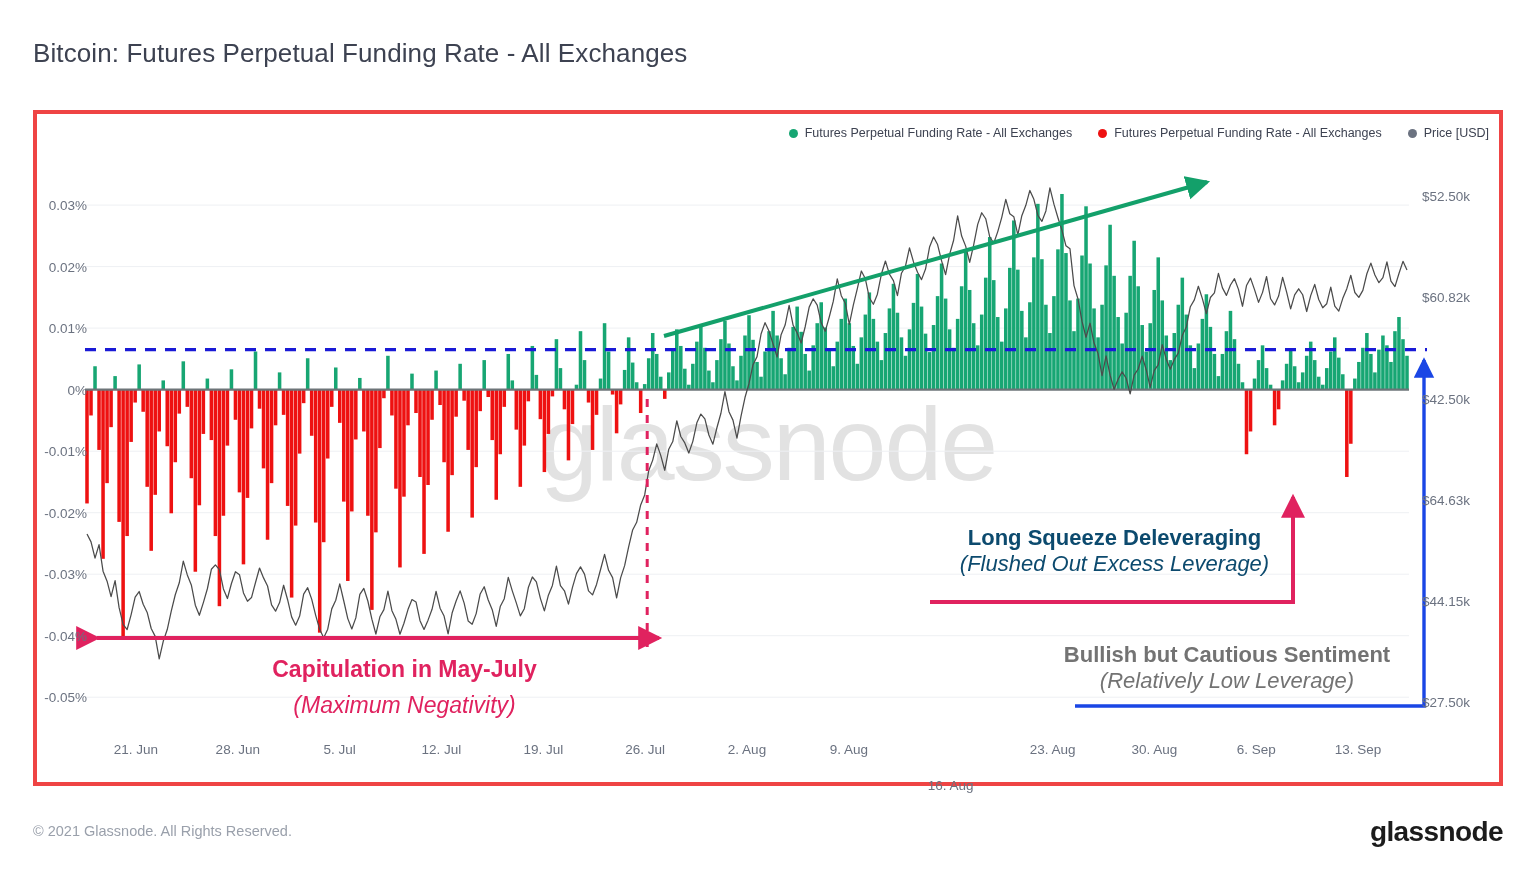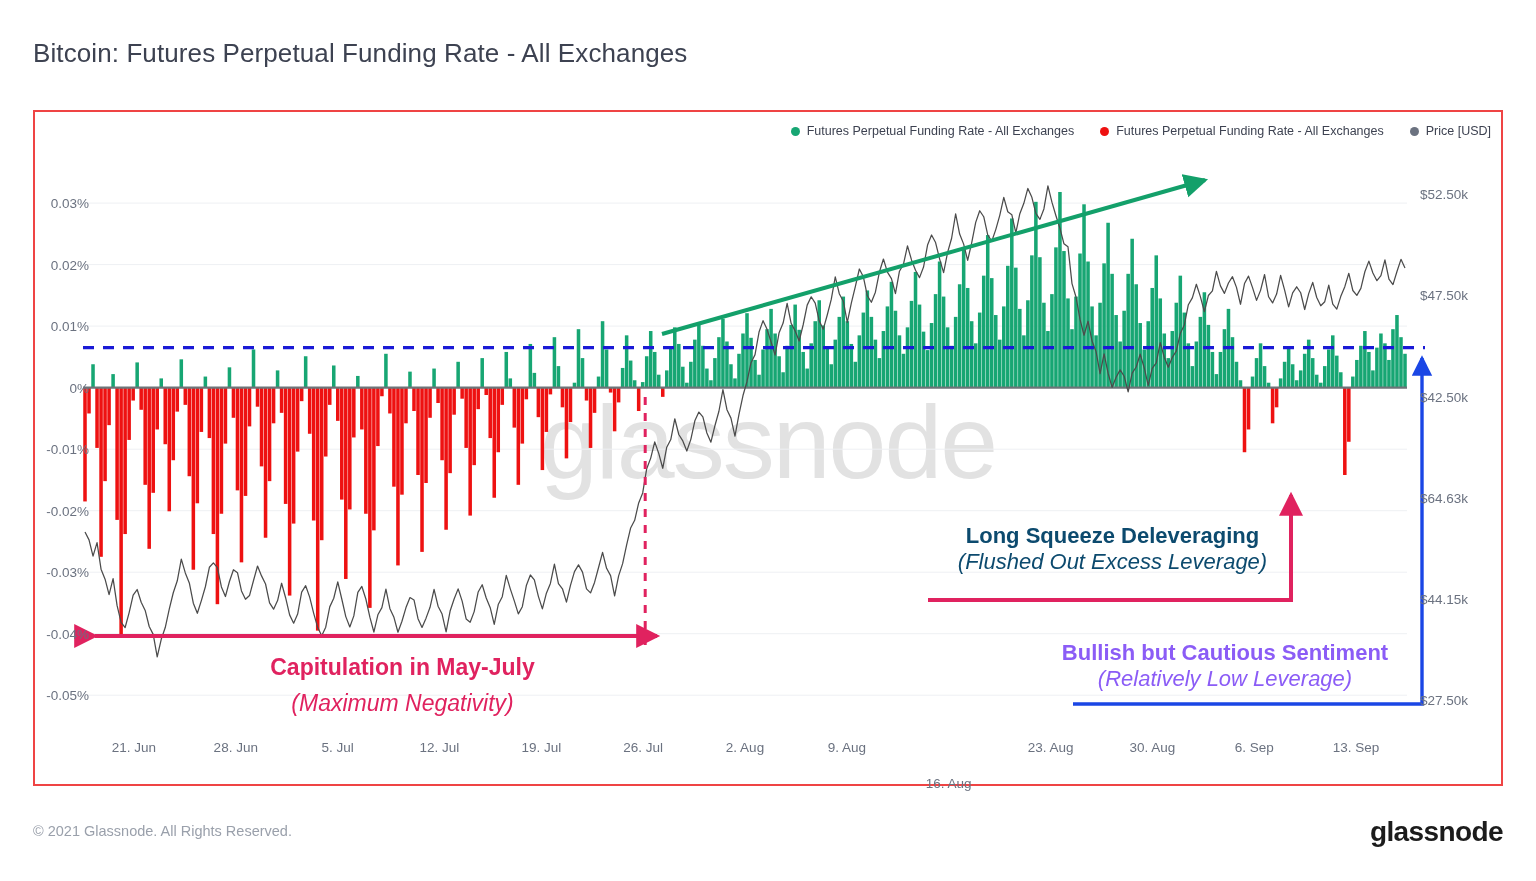--- a/index.html
+++ b/index.html
@@ -15,21 +15,21 @@
 
   .chart-title {
     position:absolute; left:33px; top:38px;
     font-size:26px; font-weight:400; color:#3d4251;
     letter-spacing:0.1px;
   }
 
   .chart-frame {
     position:absolute; left:33px; top:110px;
     width:1470px; height:676px;
-    border:2px solid #ef4444;
+    border:4px solid #ef4444;
     background:#fff;
   }
 
   .legend {
     position:absolute; right:10px; top:12px;
     display:flex; align-items:center; gap:26px;
     font-size:12.5px; color:#3d4251;
   }
   .legend-item { display:flex; align-items:center; gap:7px; white-space:nowrap; }
   .legend-dot { width:9px; height:9px; border-radius:50%; display:inline-block; }
@@ -67,21 +67,21 @@
   .anno-green .l2 { font-size:23px; }
 
   .anno-pink { color:#e0225f; }
   .anno-pink .l1 { font-size:23px; }
   .anno-pink .l2 { font-size:23px;margin-top:9px; }
 
   .anno-pink2 { color:#0c4a6e; }
   .anno-pink2 .l1 { font-size:22px; }
   .anno-pink2 .l2 { font-size:22px; }
 
-  .anno-blue { color:#8b5cf6; }
+  .anno-blue { color:#737373; }
   .anno-blue .l1 { font-size:22px; }
   .anno-blue .l2 { font-size:22px; }
 
   .footer-copy {
     position:absolute; left:33px; top:823px;
     font-size:14.5px; color:#9aa0ab;
   }
   .footer-logo {
     position:absolute; right:33px; top:816px;
     font-size:28px; font-weight:700; color:#1c1c1c;
@@ -484,21 +484,21 @@
         <div class="ytick ytick-left" style="top: 214.109px;">0.01%</div>
         <div class="ytick ytick-left" style="top: 275.63px;">0%</div>
         <div class="ytick ytick-left" style="top: 337.152px;">-0.01%</div>
         <div class="ytick ytick-left" style="top: 398.674px;">-0.02%</div>
         <div class="ytick ytick-left" style="top: 460.196px;">-0.03%</div>
         <div class="ytick ytick-left" style="top: 521.717px;">-0.04%</div>
         <div class="ytick ytick-left" style="top: 583.239px;">-0.05%</div>
       </div>
     <div id="yticks-right">
         <div class="ytick ytick-right" style="top: 82.3643px;">$52.50k</div>
-        <div class="ytick ytick-right" style="top: 183.436px;">$47.50k</div>
+        <div class="ytick ytick-right" style="top: 183.436px;">$60.82k</div>
         <div class="ytick ytick-right" style="top: 284.507px;">$42.50k</div>
         <div class="ytick ytick-right" style="top: 385.579px;">$64.63k</div>
         <div class="ytick ytick-right" style="top: 486.65px;">$44.15k</div>
         <div class="ytick ytick-right" style="top: 587.721px;">$27.50k</div>
       </div>
     <div id="xticks">
         <div class="xtick" style="left: 98.9231px; top: 628px;">21. Jun</div>
         <div class="xtick" style="left: 200.769px; top: 628px;">28. Jun</div>
         <div class="xtick" style="left: 302.615px; top: 628px;">5. Jul</div>
         <div class="xtick" style="left: 404.462px; top: 628px;">12. Jul</div>

